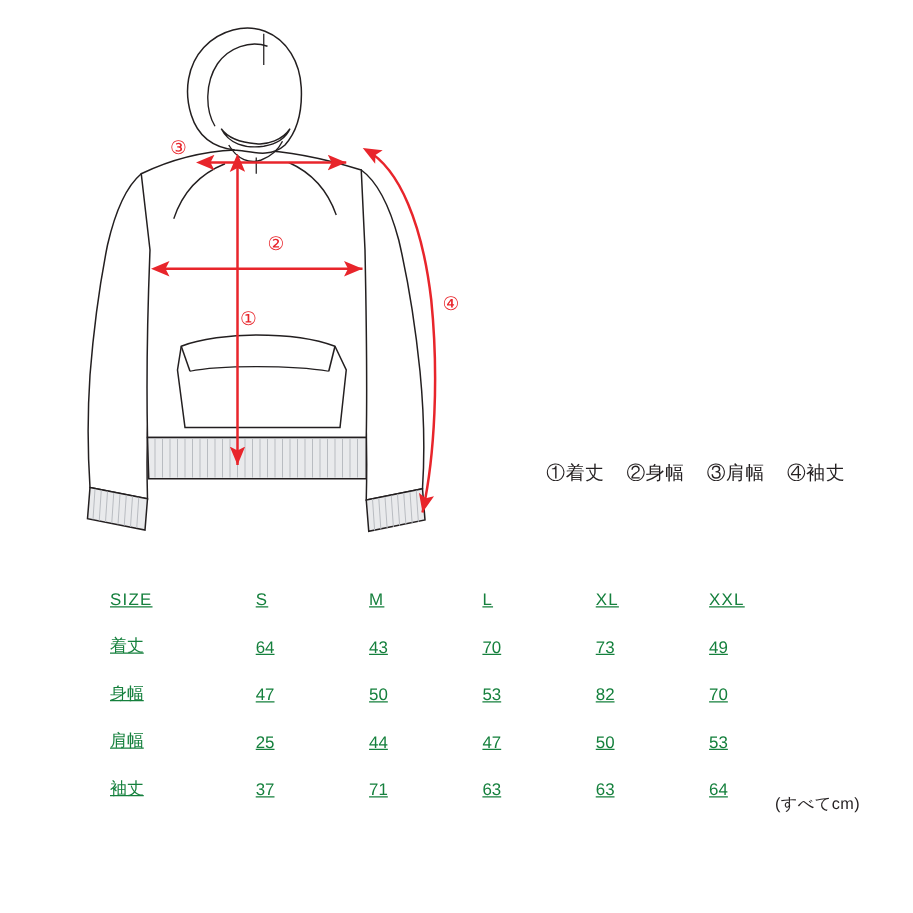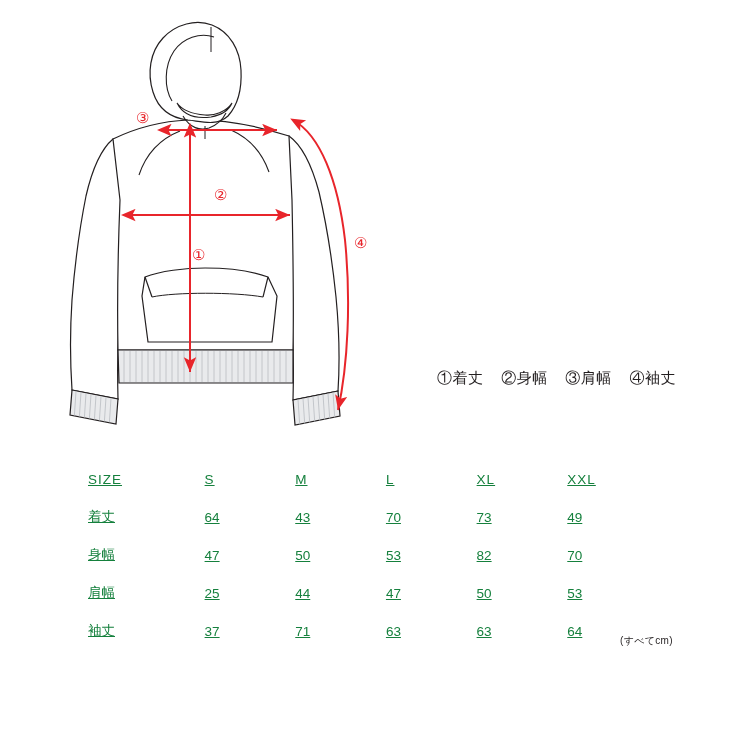--- a/index.html
+++ b/index.html
@@ -54,21 +54,21 @@
     height: 38px;
     vertical-align: middle;
   }
   #size-table .c-label { width: 108px; }
   #size-table .c-val { width: 84px; }
   #size-table th { letter-spacing: 1px; }
   #footnote {
     position: absolute;
     left: 620px;
     top: 634px;
-    font-size: 10px;
+    font-size: 13px;
     color: #231f20;
     letter-spacing: 0.3px;
   }
   .num-label {
     position: absolute;
     color: #e8252b;
     font-size: 15px;
     font-family: "Liberation Sans", sans-serif;
   }
 </style>

